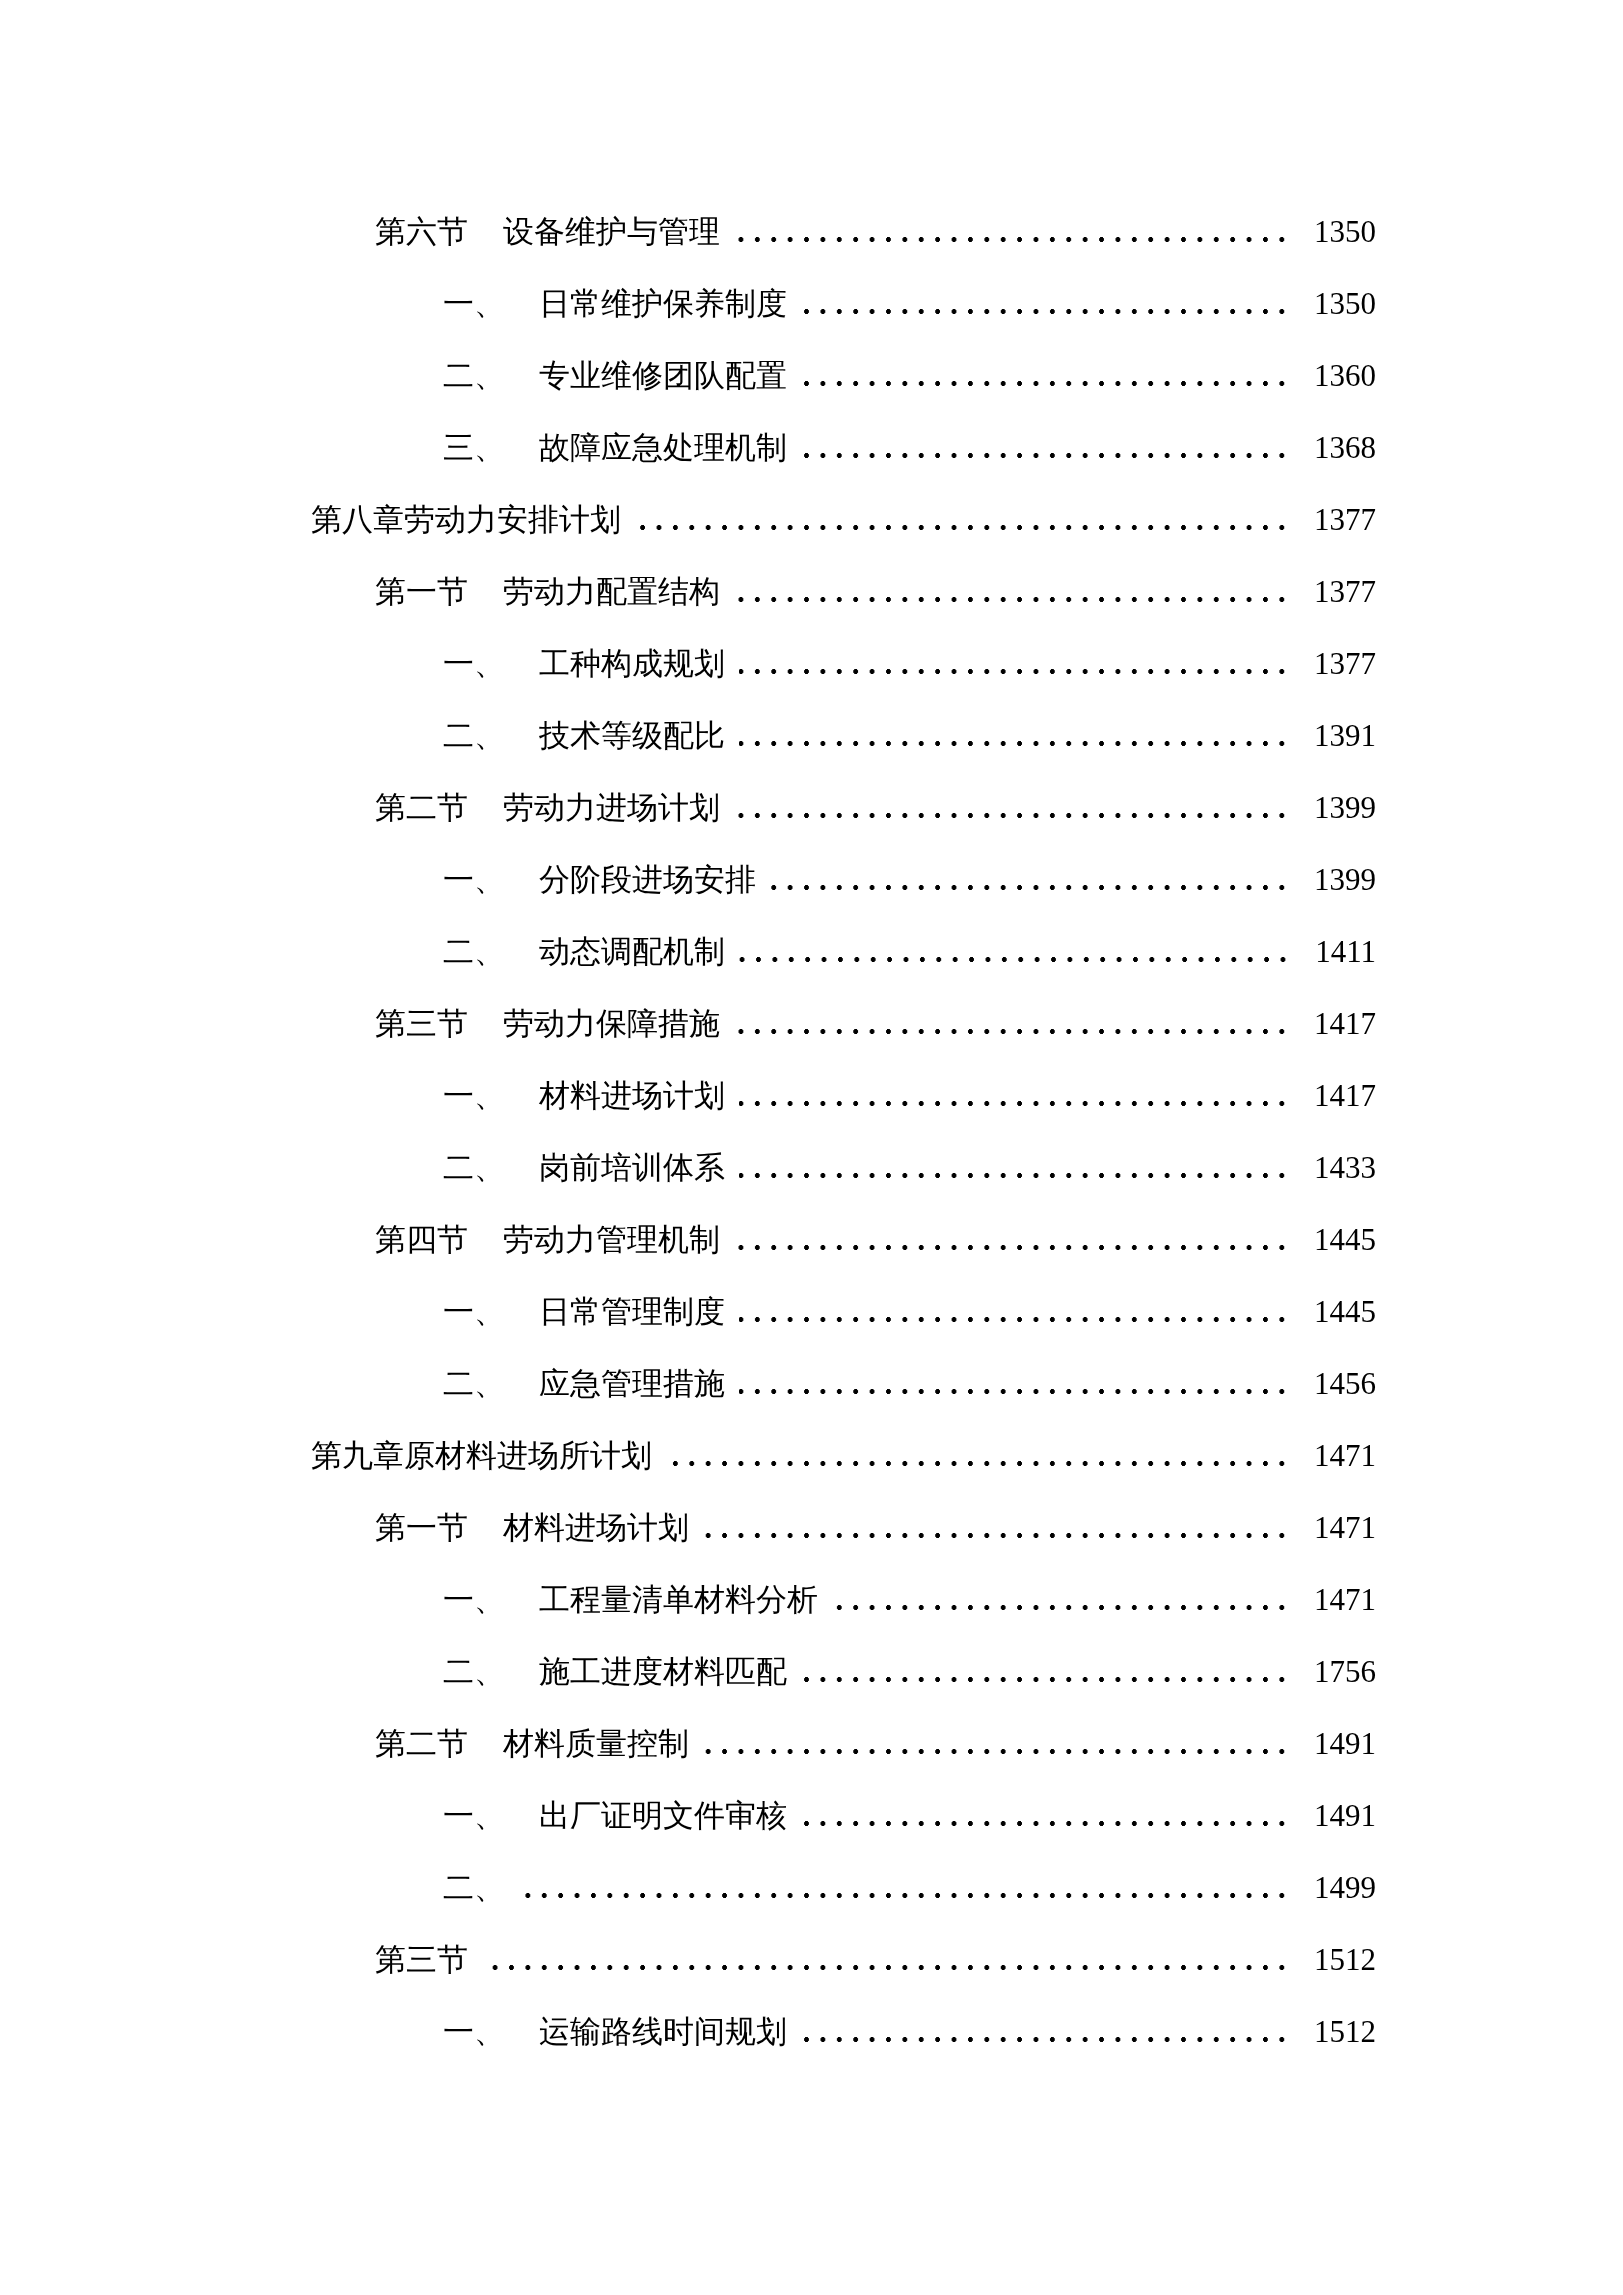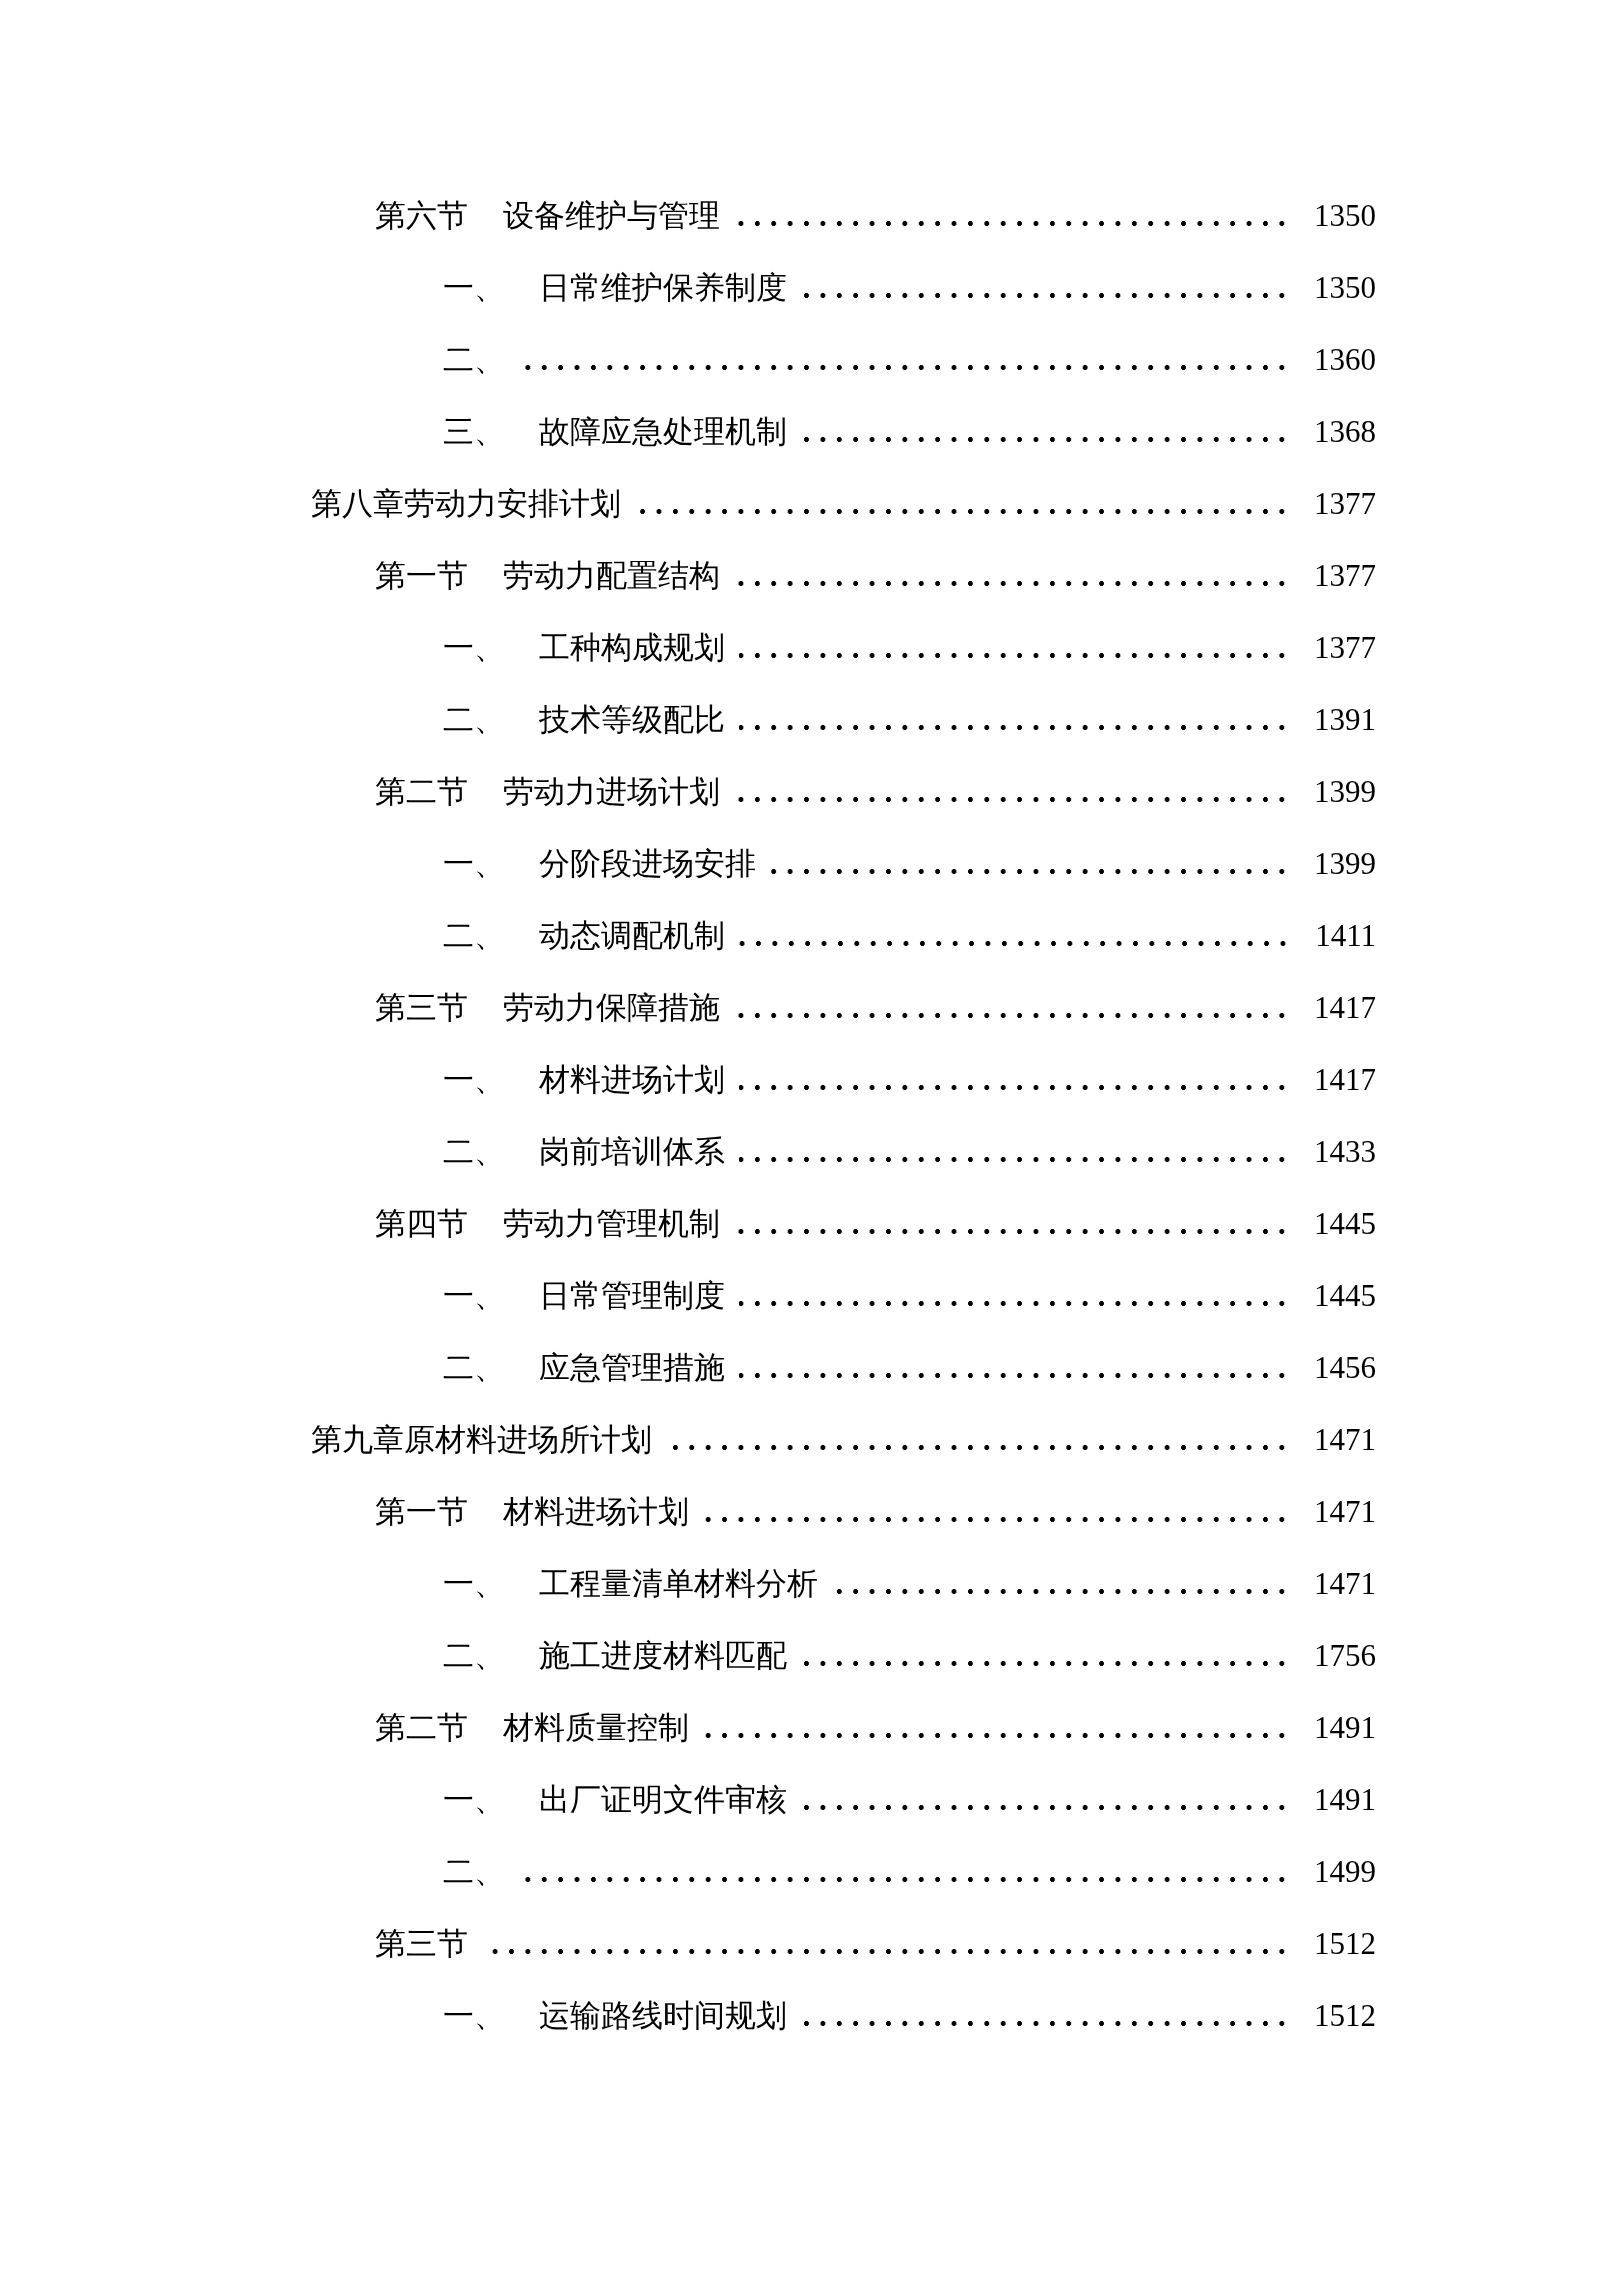--- a/index.html
+++ b/index.html
@@ -12,21 +12,21 @@
     width: 1623px;
     height: 2295px;
     background: #ffffff;
     overflow: hidden;
     font-family: "Liberation Serif", "DejaVu Serif", serif;
     color: #000000;
   }
   .toc {
     position: absolute;
     left: 0;
-    top: 180px;
+    top: 196px;
     width: 1376px;
   }
   .row {
     display: flex;
     align-items: baseline;
     height: 72px;
     line-height: 72px;
     font-size: 31px;
     white-space: nowrap;
     box-sizing: border-box;
@@ -71,20 +71,21 @@
     <span class="pageno">1350</span>
   </div>
       <div class="row item">
     <span class="label">一、</span>
     <span class="title">日常维护保养制度</span>
     <span class="leader"></span>
     <span class="pageno">1350</span>
   </div>
       <div class="row item">
     <span class="label">二、</span>
+    <span class="title">专业维修团队配置</span>
     <span class="leader"></span>
     <span class="pageno">1360</span>
   </div>
       <div class="row item">
     <span class="label">三、</span>
     <span class="title">故障应急处理机制</span>
     <span class="leader"></span>
     <span class="pageno">1368</span>
   </div>
       <div class="row chapter">

